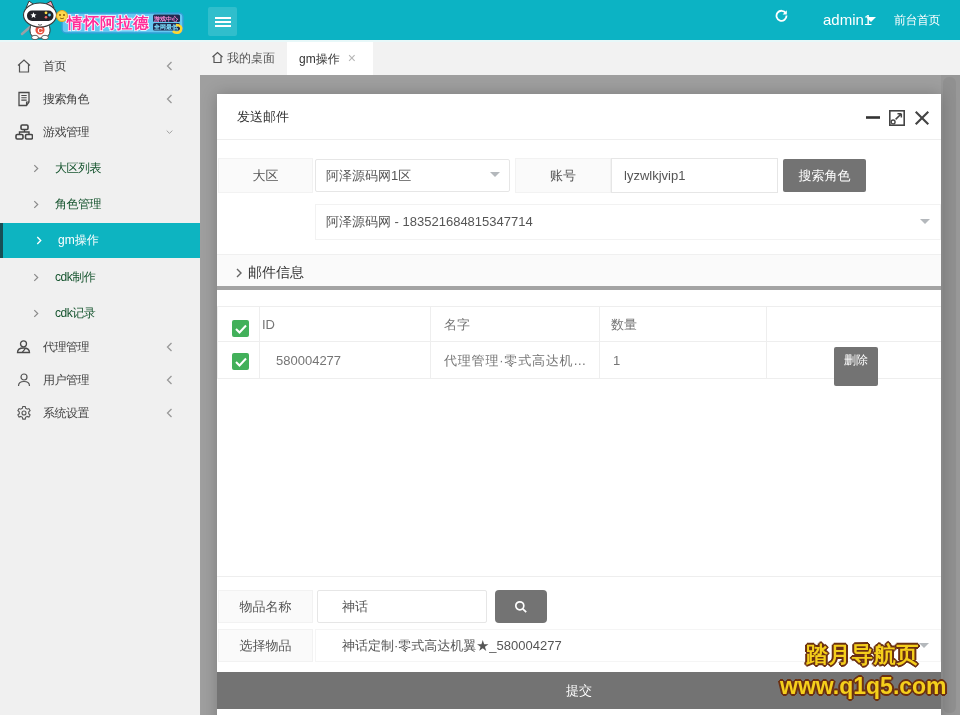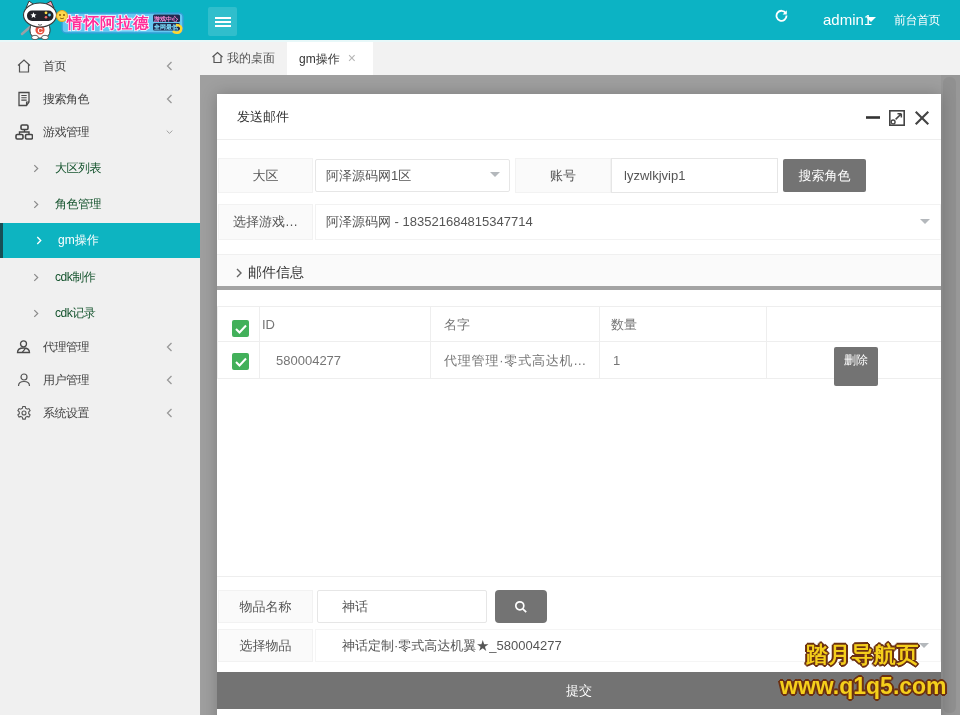--- a/index.html
+++ b/index.html
@@ -242,21 +242,20 @@
       <path d="M0.8 1.3 L10.2 10.7 M10.2 1.3 L0.8 10.7" stroke="#444" stroke-width="1.6"></path>
     </svg>
 
   <div class="lblcell" style="left:1px;top:64px;width:95px;height:35px;line-height:33px;">大区</div>
   <div class="field" style="left:98px;top:65px;width:195px;height:33px;line-height:31px;"><span style="margin-left:10px;">阿泽源码网1区</span></div>
   <div class="caret" style="left:273px;top:78px;"></div>
   <div class="lblcell" style="left:298px;top:64px;width:96px;height:35px;line-height:33px;">账号</div>
   <div class="field" style="left:394px;top:64px;width:167px;height:35px;line-height:33px;border-radius:0;"><span style="margin-left:12px;">lyzwlkjvip1</span></div>
   <div class="gbtn" style="left:566px;top:65px;width:83px;height:33px;line-height:33px;">搜索角色</div>
 
-  <div class="lblcell" style="left:1px;top:110px;width:95px;height:36px;line-height:34px;">选择游戏…</div>
   <div class="field" style="left:98px;top:110px;width:626px;height:36px;line-height:34px;border-color:#f2f2f2;border-radius:0;"><span style="margin-left:10px;">阿泽源码网 - 183521684815347714</span></div>
   <div class="caret" style="left:703px;top:125px;"></div>
 
   <div id="collapse">
       <svg style="position:absolute;left:19px;top:13px" width="6" height="10" viewBox="0 0 6 10">
         <path d="M1 1 L5 5 L1 9" fill="none" stroke="#666" stroke-width="1.4"></path>
       </svg>
       <span style="position:absolute;left:31px;top:0;line-height:35px;font-size:14px;">邮件信息</span>
     </div>
 

